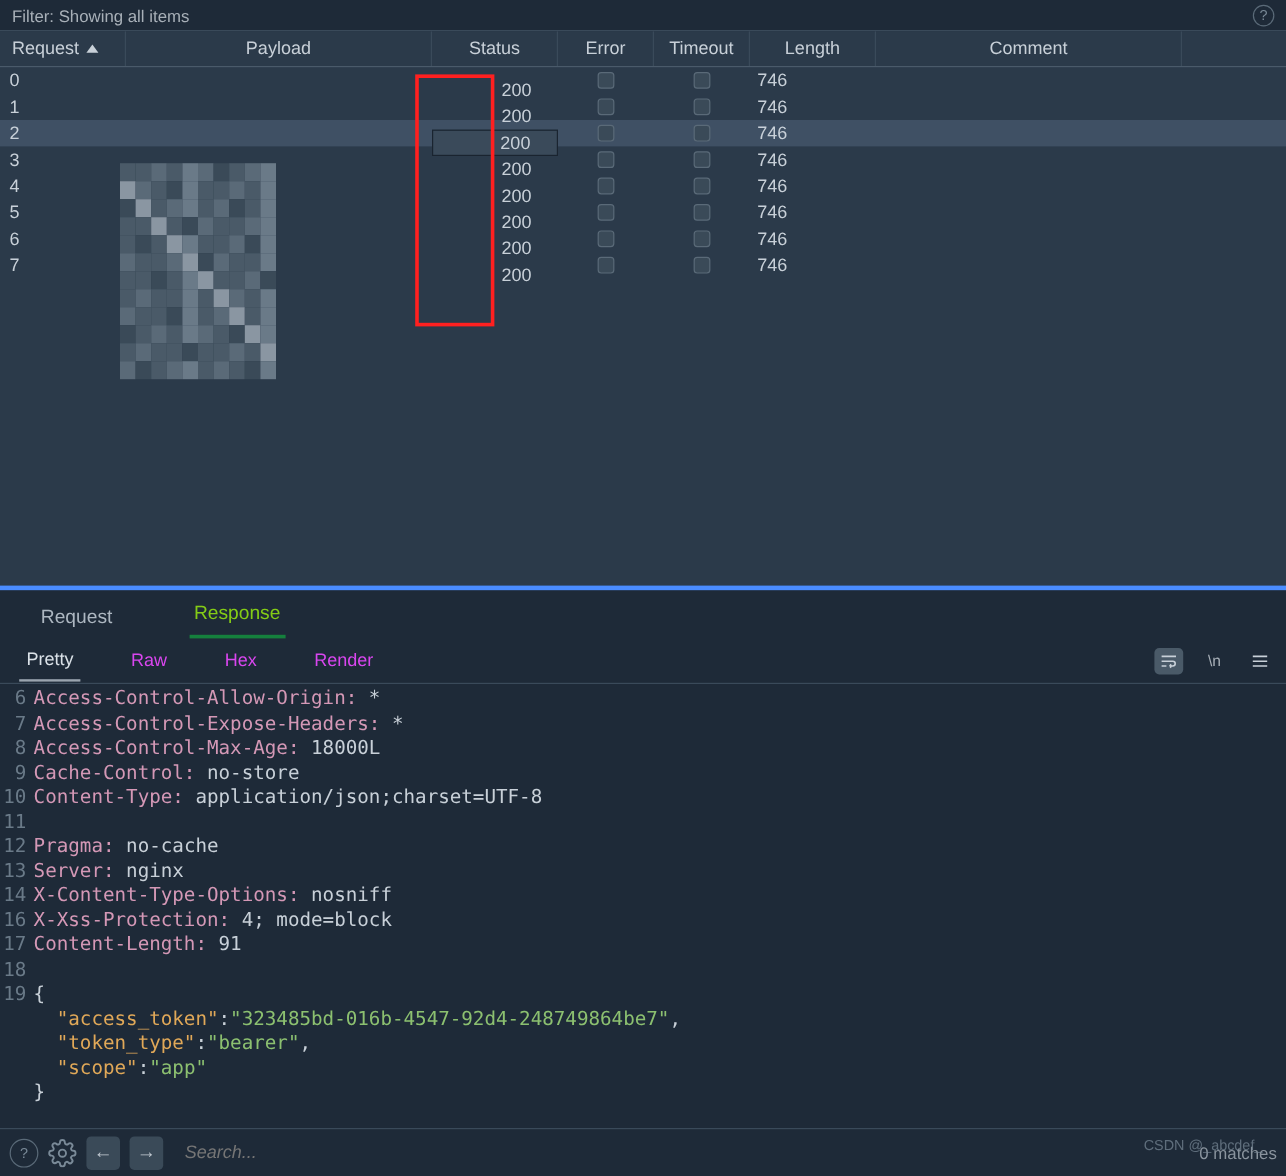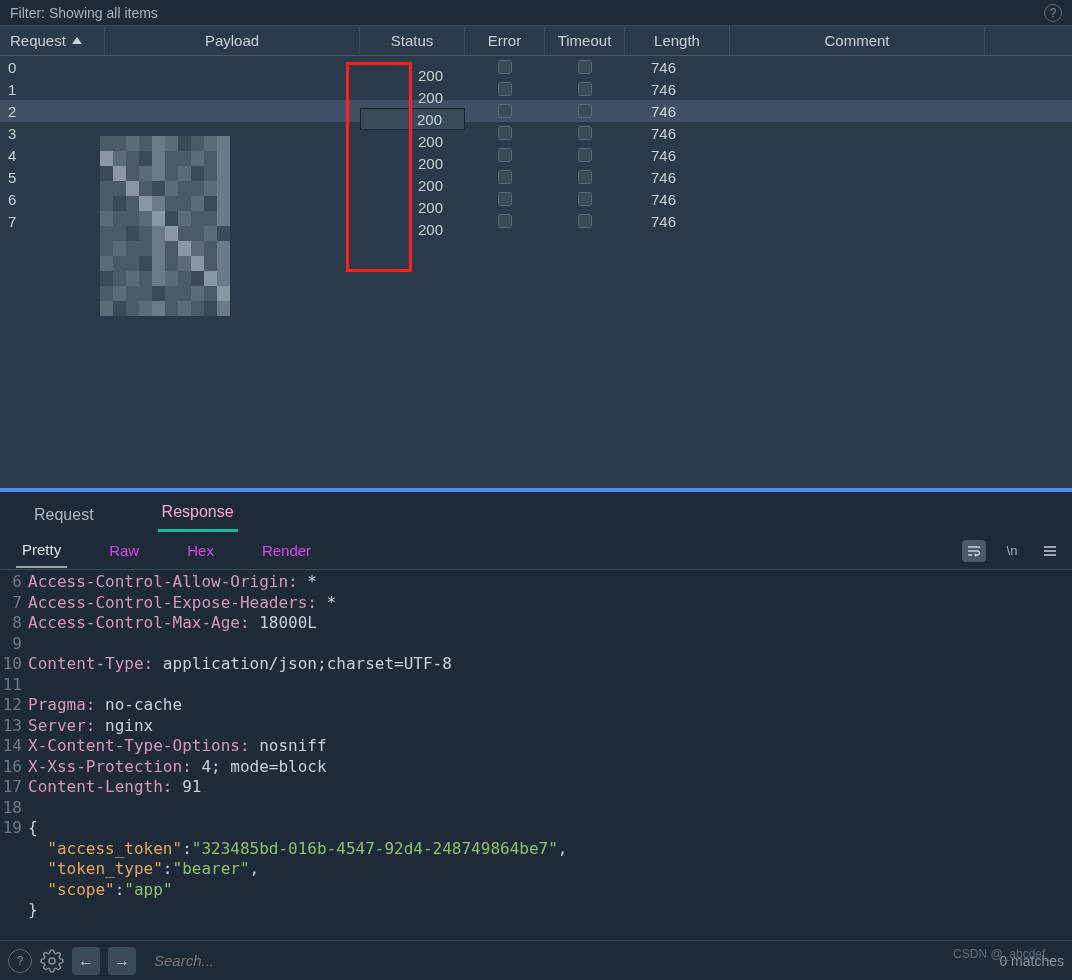--- a/index.html
+++ b/index.html
@@ -13,42 +13,42 @@
 
 .tbl-head { display: flex; height: 30px; border-bottom: 1px solid #4a5a6a; background: #2b3a4a; font-size: 15px; }
 .tbl-head .cell { display: flex; align-items: center; justify-content: center; border-right: 1px solid #3a4a5a; color: #c8d0d8; }
 .tbl-head .cell.req { justify-content: flex-start; padding-left: 10px; }
 
 .tbl-body { position: relative; }
 .tbl-row { display: flex; height: 22px; font-size: 15px; align-items: center; }
 .tbl-row .cell { display: flex; align-items: center; height: 22px; }
 .tbl-row .cell.req { padding-left: 8px; }
 .tbl-row .cell.status { justify-content: flex-end; padding-right: 22px; margin-top: 16px; }
-.tbl-row .cell.len { padding-left: 6px; margin-left: 20px; }
+.tbl-row .cell.len { padding-left: 6px; }
 .tbl-row .cell.err, .tbl-row .cell.tout { justify-content: center; }
 .cbx { width: 14px; height: 14px; border: 1px solid #5a6a78; border-radius: 3px; background: #3a4a58; }
 .tbl-row.selected { background: #3f5064; }
 .tbl-row.selected .cell.status { border: 1px solid #1a2430; background: #3a4a5a; }
 .sort-up { display:inline-block; margin-left:6px; width:0; height:0; border-left:5px solid transparent; border-right:5px solid transparent; border-bottom:7px solid #c8d0d8; }
 
 .highlight-box { position: absolute; left: 346px; top: 62px; width: 66px; height: 210px; border: 3px solid #ff2020; pointer-events: none; }
 
 .pixelated { position: absolute; left: 100px; top: 80px; width: 130px; height: 180px; display: grid; grid-template-columns: repeat(10,1fr); grid-template-rows: repeat(12,1fr); }
 .pixelated div { background: #4a5a68; }
 .pixelated div:nth-child(3n) { background: #5a6a78; }
 .pixelated div:nth-child(5n) { background: #6a7a88; }
 .pixelated div:nth-child(7n) { background: #3a4a58; }
 .pixelated div:nth-child(11n) { background: #8a96a2; }
 
 .divider { height: 4px; background: #4a8cff; }
 
 .bottom-panel { height: 488px; background: #1e2a38; display: flex; flex-direction: column; }
 .tab-bar-1 { height: 40px; display: flex; align-items: flex-end; padding-left: 30px; gap: 60px; font-size: 16px; }
 .tab1 { padding: 10px 4px 8px 4px; cursor: pointer; color: #adb7c1; }
-.tab1.active { border-bottom: 3px solid #14b8a6; color: #f9a8d4; text-align: center; }
+.tab1.active { border-bottom: 3px solid #15803d; color: #84cc16; text-align: center; }
 
 .tab-bar-2 { height: 38px; display: flex; align-items: center; padding-left: 16px; gap: 36px; font-size: 15px; border-bottom: 1px solid #3a4a5a; position: relative; }
 .tab2 { padding: 8px 6px; cursor: pointer; color: #d946ef; }
 .tab2.active { border-bottom: 2px solid #9aa4ae; color: #dbe2e8; }
 .tab2-tools { position: absolute; right: 10px; display: flex; gap: 14px; align-items: center; }
 .tool-btn { width: 24px; height: 22px; display:flex; align-items:center; justify-content:center; color:#a8b0b8; font-size:13px; cursor:pointer; }
 .tool-btn.wrap { background:#4a5a68; border-radius:4px; }
 .tool-btn svg { width:16px; height:16px; }
 
 .code-view { flex: 1; overflow: auto; background: #1e2a38; padding: 2px 0; font-family: Menlo, Consolas, monospace; font-size: 16px; line-height: 20.5px; }
@@ -367,20 +367,21 @@
       <div class="code-line">
         <span class="ln">7</span>
         <span class="lc"><span class="hk">Access-Control-Expose-Headers:</span><span class="hv"> *</span></span>
       </div>
       <div class="code-line">
         <span class="ln">8</span>
         <span class="lc"><span class="hk">Access-Control-Max-Age:</span><span class="hv"> 18000L</span></span>
       </div>
       <div class="code-line">
         <span class="ln">9</span>
+        <span class="lc"><span class="hk">Cache-Control:</span><span class="hv"> no-store</span></span>
       </div>
       <div class="code-line">
         <span class="ln">10</span>
         <span class="lc"><span class="hk">Content-Type:</span><span class="hv"> application/json;charset=UTF-8</span></span>
       </div>
       <div class="code-line">
         <span class="ln">11</span>
       </div>
       <div class="code-line">
         <span class="ln">12</span>

